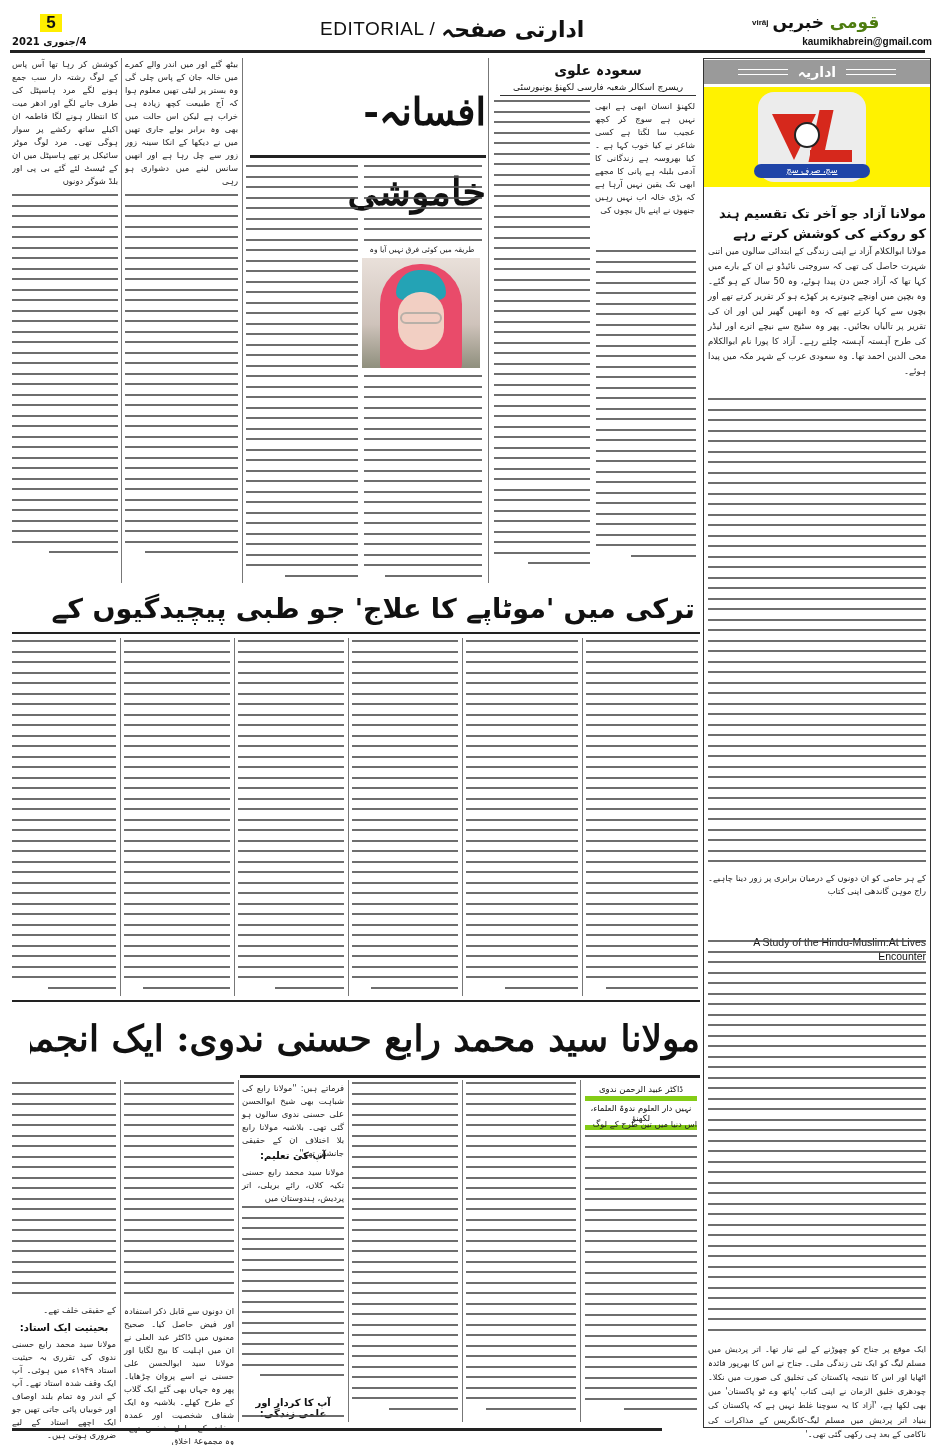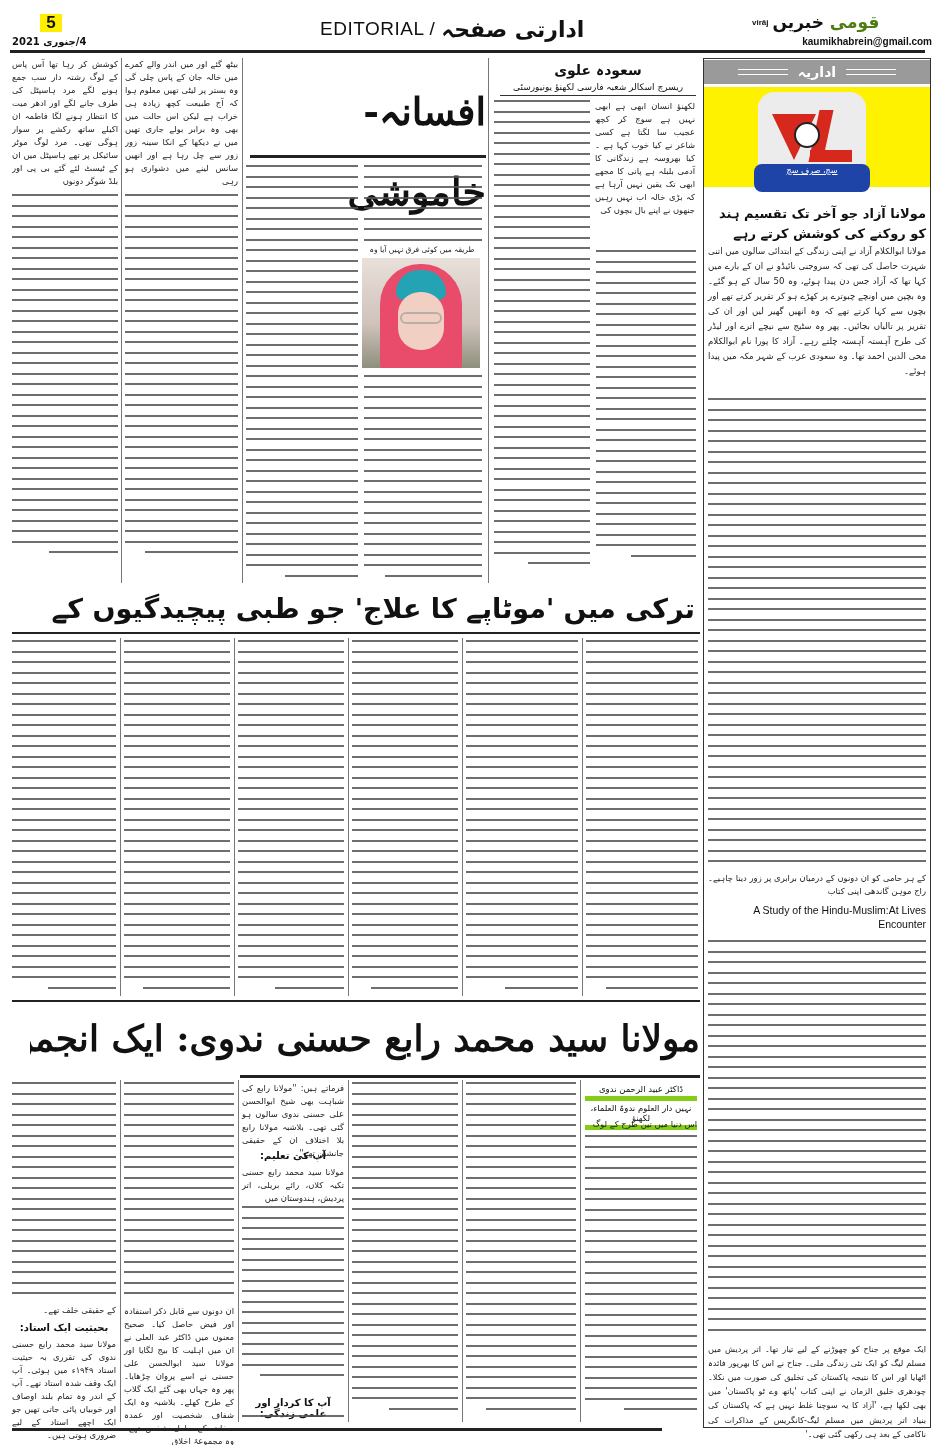--- a/index.html
+++ b/index.html
@@ -46,23 +46,23 @@
   .ed-box { left: 703px; top: 58px; width: 228px; height: 1370px; border: 1px solid #333; }
   .ed-head { left: 704px; top: 60px; width: 226px; height: 24px; background: #9a9a9a; display: flex; align-items: center; justify-content: center; gap: 10px; }
   .ed-head .line { width: 50px; height: 6px; border-top: 1px solid #fff; border-bottom: 1px solid #fff; }
   .ed-head .lbl { color: #fff; font: bold 14px "DejaVu Sans", sans-serif; direction: rtl; }
   .ed-logo-bg { left: 704px; top: 87px; width: 226px; height: 100px; background: #fff200; }
   .ed-logo { left: 758px; top: 92px; width: 108px; height: 90px; background: #ececec; border-radius: 16px; }
   .ed-logo .v { position: absolute; left: 14px; top: 22px; width: 0; height: 0; border-left: 22px solid transparent; border-right: 22px solid transparent; border-top: 46px solid #d6281c; }
   .ed-logo .l1 { position: absolute; left: 56px; top: 18px; width: 14px; height: 52px; background: #d6281c; transform: skewX(-12deg); }
   .ed-logo .l2 { position: absolute; left: 52px; top: 58px; width: 42px; height: 12px; background: #d6281c; }
   .ed-logo .pen { position: absolute; left: 36px; top: 30px; width: 26px; height: 26px; border-radius: 50%; background: #fff; border: 2px solid #222; }
-  .ed-logo .tag { position: absolute; left: -4px; top: 72px; width: 116px; height: 28px; background: #1f44a8; border-radius: 8px; color: #fff; font: 8px "DejaVu Sans", sans-serif; text-align: center; line-height: 14px; direction: rtl; text-decoration: underline; }
+  .ed-logo .tag { position: absolute; left: -4px; top: 72px; width: 116px; height: 14px; background: #1f44a8; border-radius: 8px; color: #fff; font: 8px "DejaVu Sans", sans-serif; text-align: center; line-height: 14px; direction: rtl; text-decoration: underline; }
   .ed-title { left: 708px; top: 204px; width: 218px; font: bold 13px/1.5 "DejaVu Sans", sans-serif; direction: rtl; text-align: right; }
-  .ed-en { font: 10.5px "Liberation Sans", sans-serif; direction: ltr; }
+  .ed-en { font: 10.5px "Liberation Sans", sans-serif; direction: ltr; margin-top: 32px; }
 
   
   .h2 { left: 40px; top: 588px; width: 655px; height: 42px; font: bold 27px "DejaVu Sans", sans-serif; direction: rtl; text-align: center; line-height: 42px; white-space: nowrap; overflow: hidden; }
   .h2-rule { left: 12px; top: 632px; width: 688px; height: 2px; background: #222; }
 
   
   .h3-rule-top { left: 12px; top: 1000px; width: 688px; height: 2px; background: #222; }
   .h3 { left: 30px; top: 1006px; width: 670px; height: 64px; font: bold 36px "DejaVu Serif", serif; direction: rtl; text-align: center; line-height: 64px; white-space: nowrap; overflow: hidden; }
   .h3-rule { left: 240px; top: 1075px; width: 460px; height: 3px; background: #222; }
   .byline3 { left: 585px; top: 1082px; width: 112px; text-align: center; direction: rtl; font: 8.5px "DejaVu Sans", sans-serif; }

